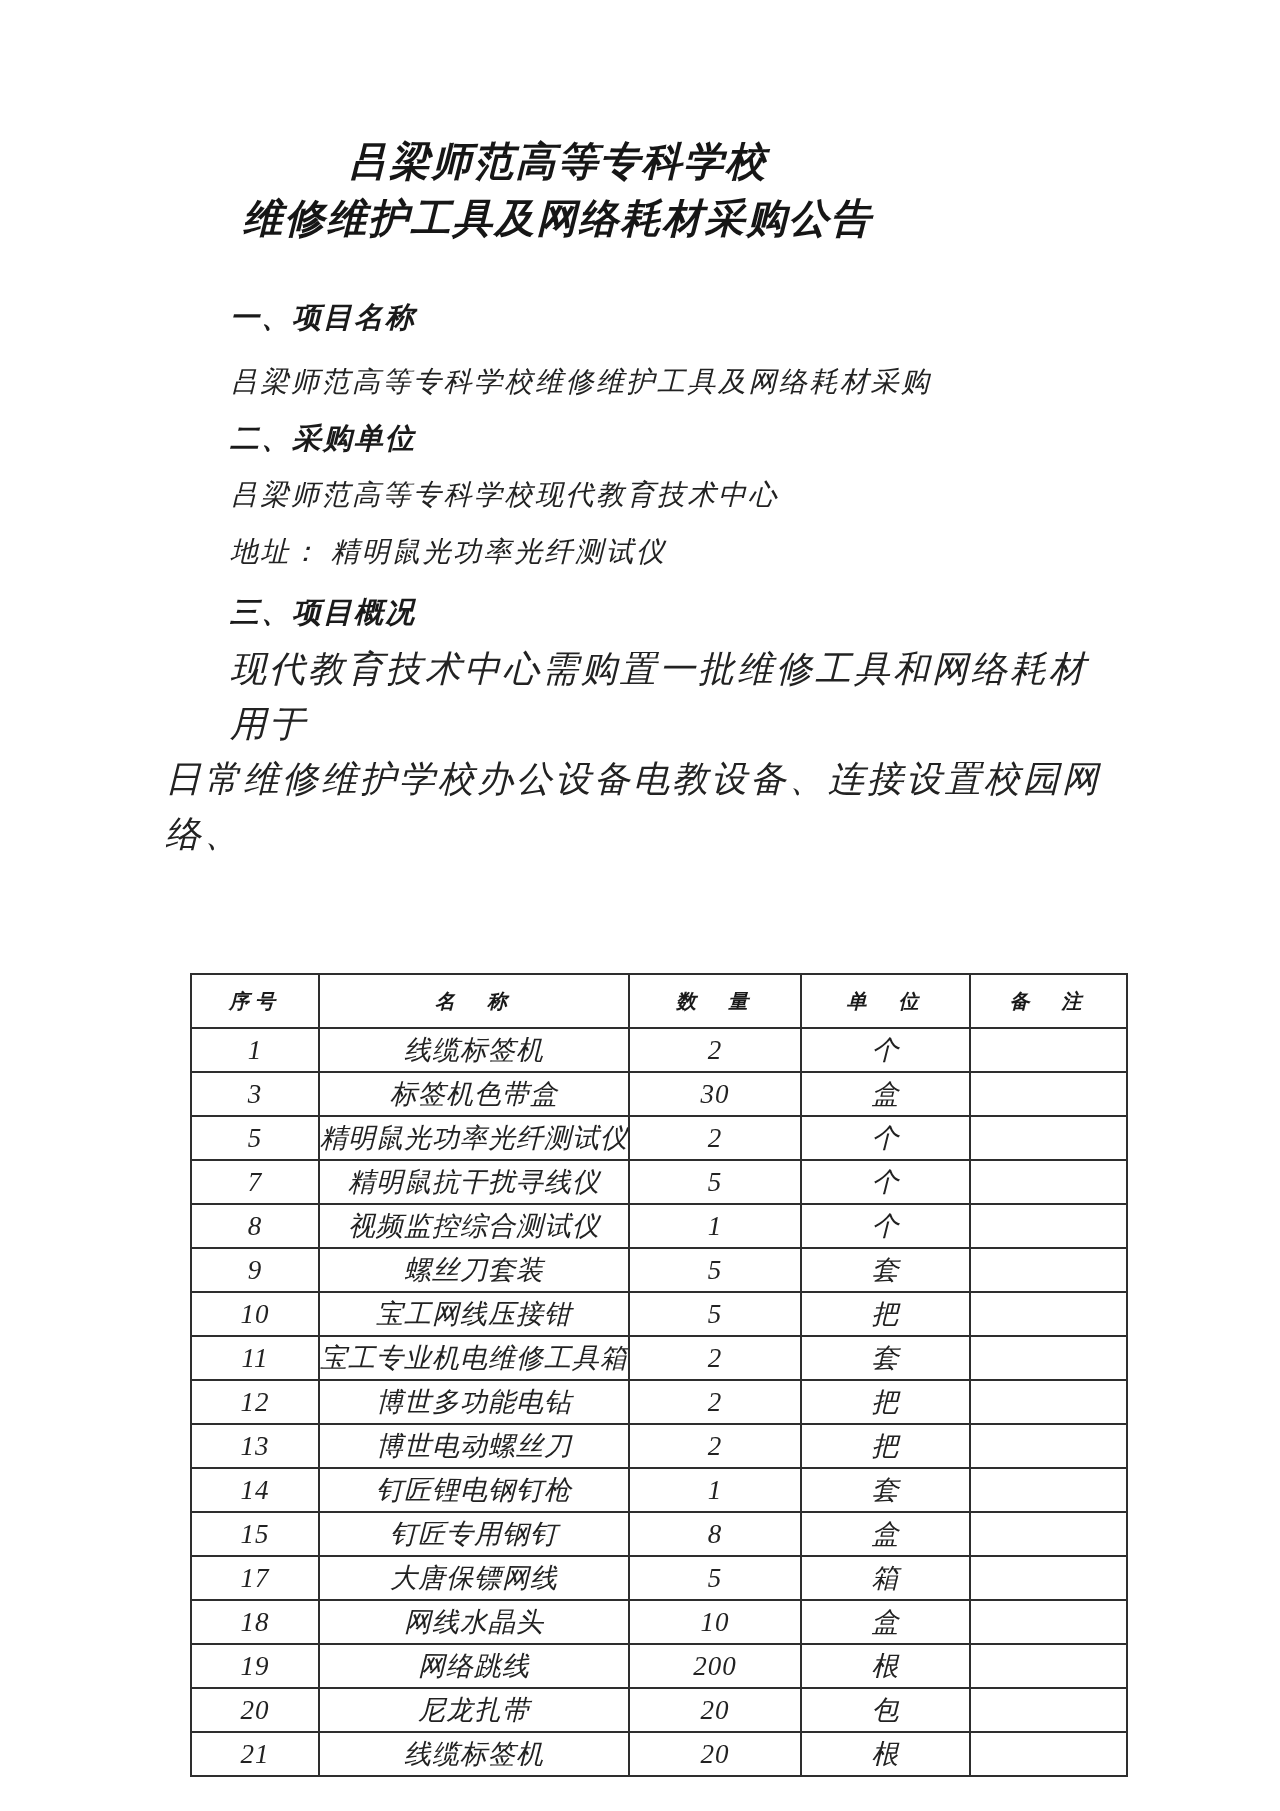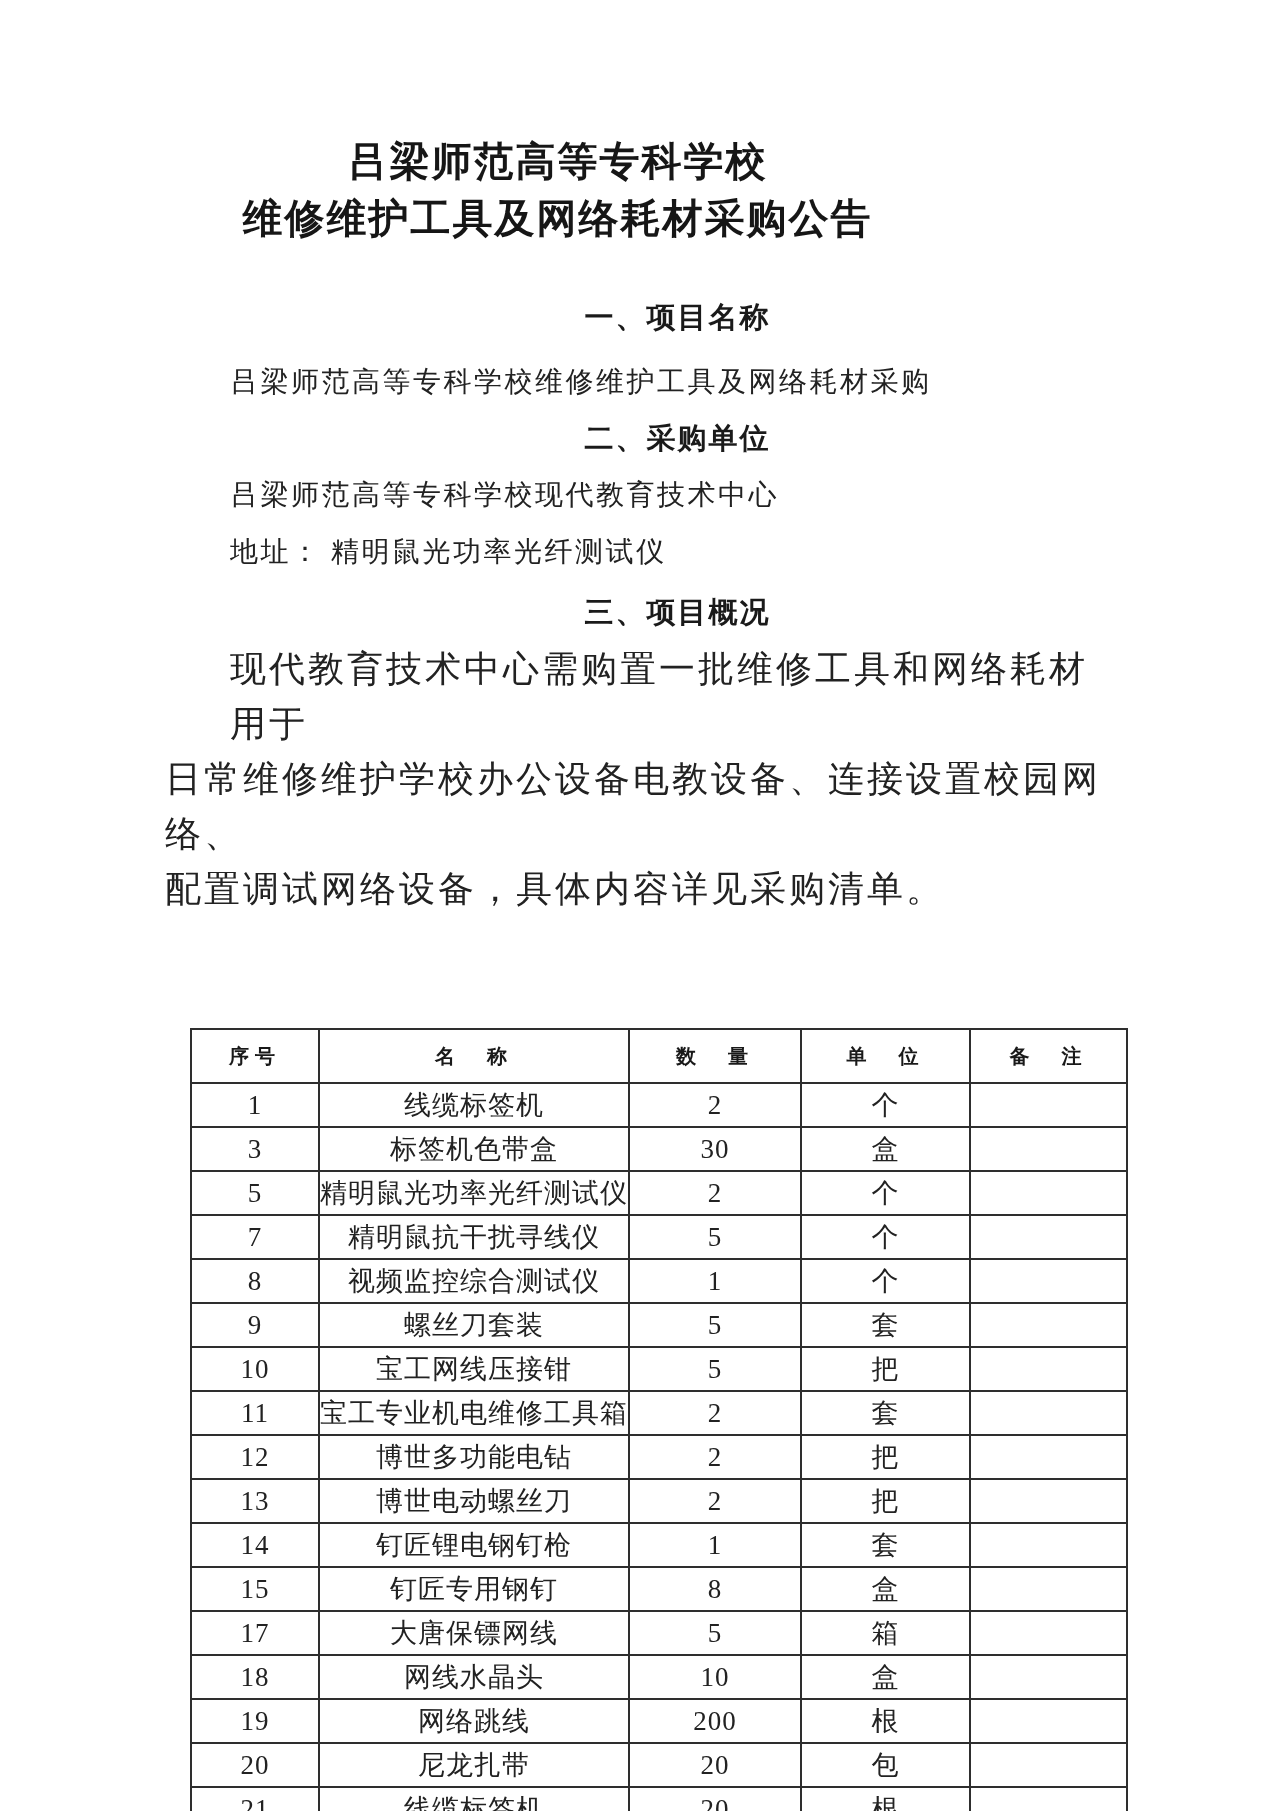--- a/index.html
+++ b/index.html
@@ -3,20 +3,21 @@
 <meta charset="utf-8">
 <style>
   html,body { margin:0; padding:0; background:#ffffff; }
   .page {
     position:relative;
     width:1280px; height:1811px;
     background:#ffffff;
     color:#1c1c1c;
     font-family:"Liberation Serif","DejaVu Serif",serif;
     overflow:hidden;
+    font-style:italic;
   }
   .doc { padding:133px 0 0 165px; width:960px; }
 
   .title {
     width:785px;
     text-align:center;
     font-family:"Liberation Sans","DejaVu Sans",sans-serif;
     font-weight:bold;
     font-size:40px;
     line-height:57px;
@@ -25,21 +26,20 @@
   }
 
   .sec-heading {
     font-family:"Liberation Sans","DejaVu Sans",sans-serif;
     font-weight:bold;
     font-size:29px;
     line-height:40px;
     letter-spacing:2px;
     margin:0 0 0 65px;
     color:#1a1a1a;
-    text-align:center;
   }
   .h1x { margin-top:50px; }
   .h2x { margin-top:14px; }
   .h3x { margin-top:18px; }
 
   .body-line {
     font-size:28px;
     line-height:45px;
     letter-spacing:2.5px;
     margin:0 0 0 65px;
@@ -107,21 +107,20 @@
     <div class="body-line p1">吕梁师范高等专科学校维修维护工具及网络耗材采购</div>
 
     <div class="sec-heading h2x">二、采购单位</div>
     <div class="body-line p2a">吕梁师范高等专科学校现代教育技术中心</div>
     <div class="body-line p2b">地址： 精明鼠光功率光纤测试仪</div>
 
     <div class="sec-heading h3x">三、项目概况</div>
     <div class="para">
       <div class="para-line indent">现代教育技术中心需购置一批维修工具和网络耗材用于</div>
       <div class="para-line">日常维修维护学校办公设备电教设备、连接设置校园网络、</div>
-      <div class="para-line">配置调试网络设备，具体内容详见采购清单。</div>
     </div>
 
     <table class="items">
       <colgroup>
         <col class="c-no">
           <col class="c-name">
           <col class="c-qty">
           <col class="c-unit">
           <col class="c-note">
       </colgroup>

